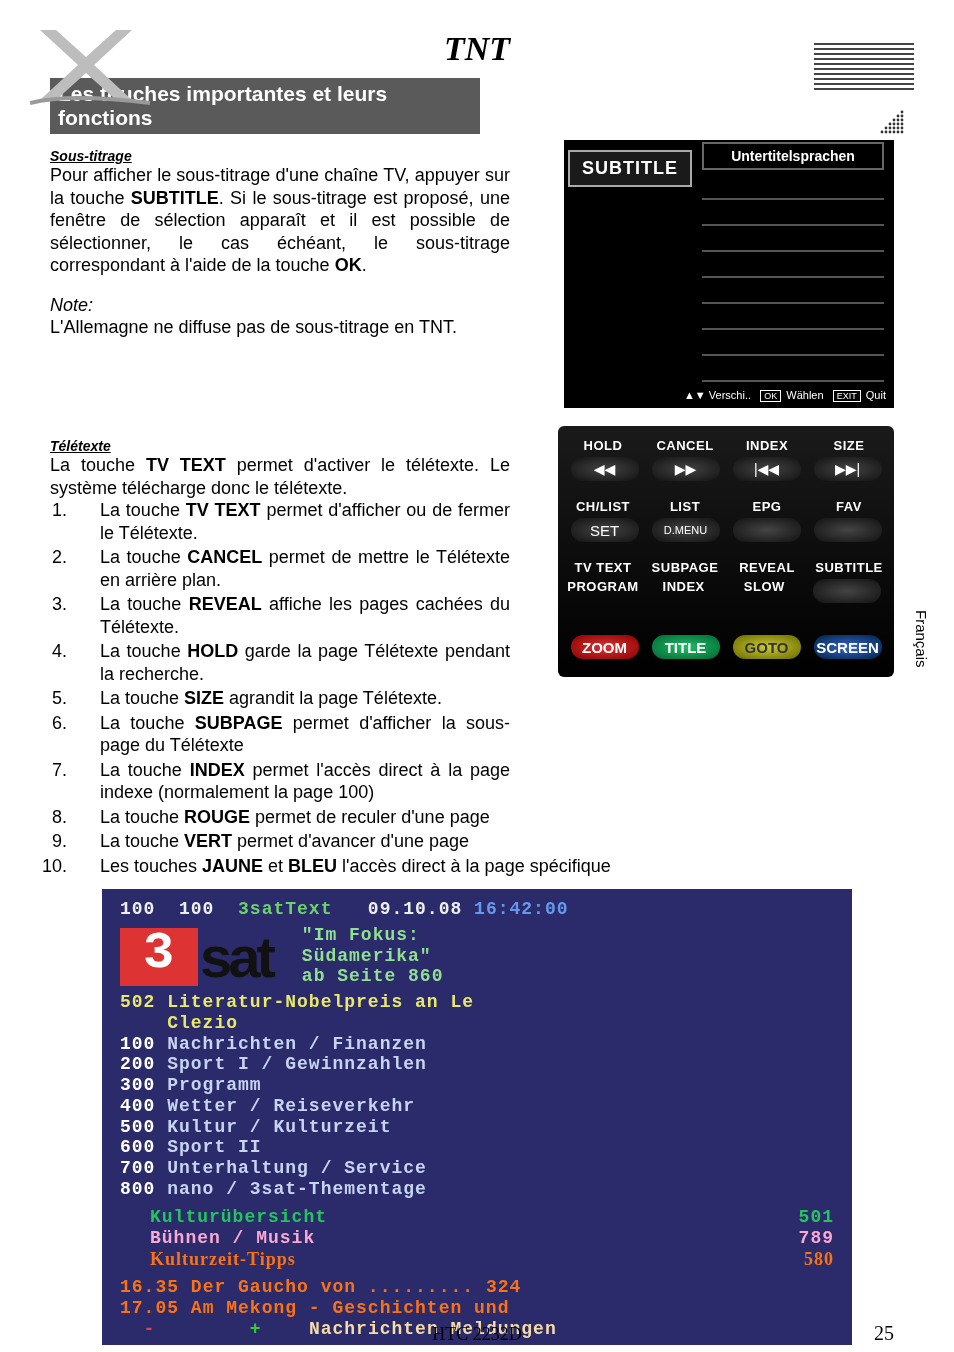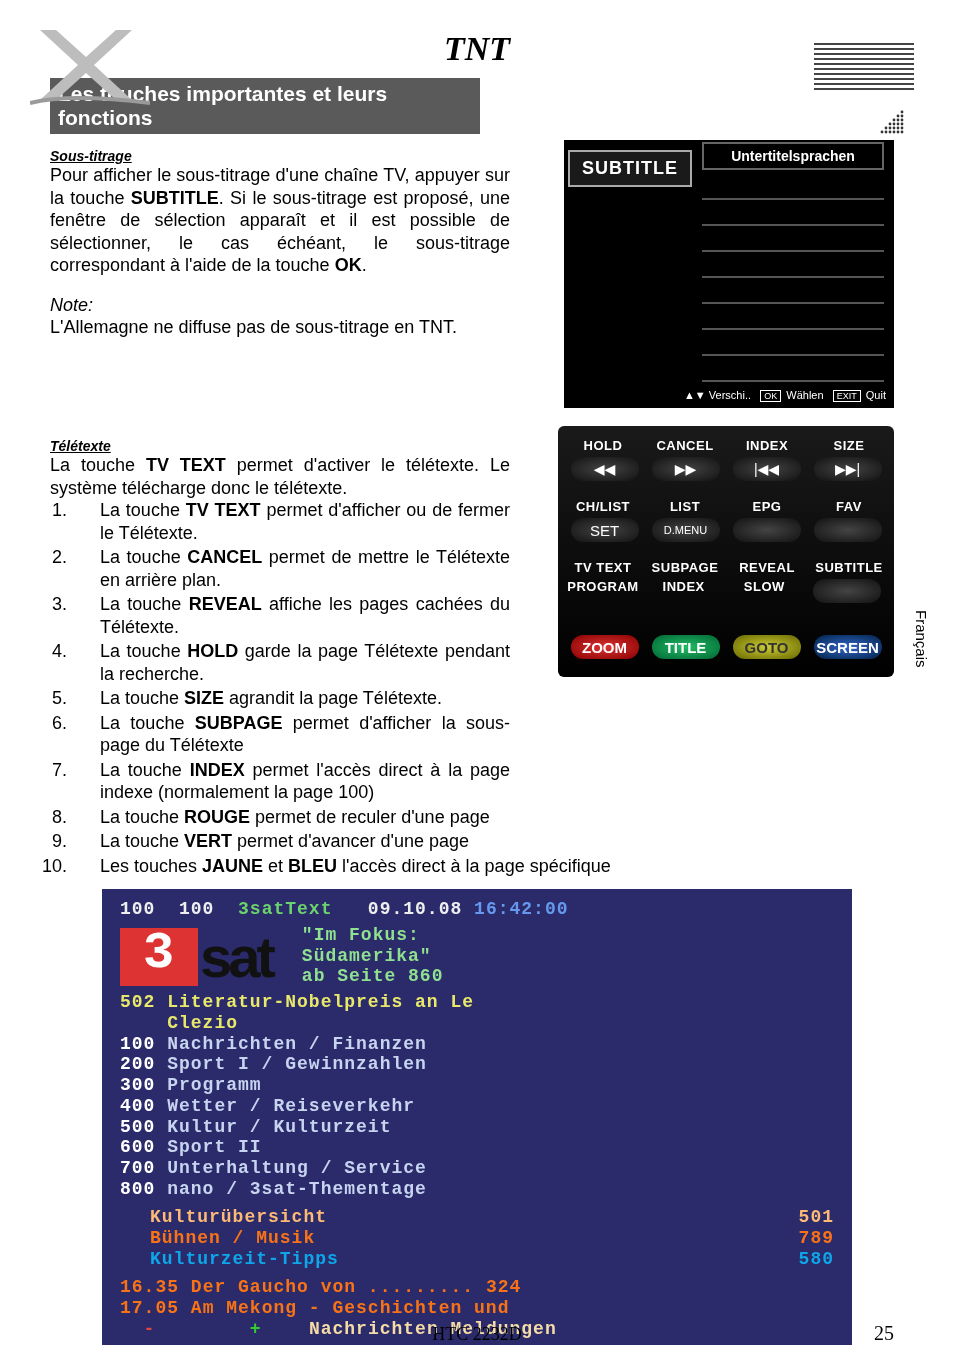--- a/index.html
+++ b/index.html
@@ -42,24 +42,24 @@
   .ttx { background: #2b2b6b; color: #fff; font-family: "Courier New", monospace; font-weight: bold; font-size: 18px; padding: 10px 18px 6px 18px; margin: 10px 52px 0 52px; line-height: 1.15; letter-spacing: 1px; }
   .ttx .hdr { color: #6bd36b; }
   .ttx .hdr .w { color: #eee; }
   .ttx .hdr .t { color: #69e; }
   .ttx .logo3 { display:flex; align-items:center; gap:-4px; margin:4px 0 2px 0; }
   .ttx .logo3 .three { background:#d33; color:#fff; display:inline-block; width:78px; height:58px; font-size:52px; line-height:52px; text-align:center; font-weight:bold; }
   .ttx .logo3 .sat { color:#111; font-size:58px; font-family: Arial; letter-spacing:-4px; padding-left:2px;}
   .ttx .fokus { color:#8fe08f; text-align:left; font-size:18px; }
   .ttx .line { color:#c7d4f0; }
   .ttx .line .num { color:#fff; }
-  .ttx .red { color:#fdba74;gap:16px; }
-  .ttx .green { color:#f97316;gap:19px; }
+  .ttx .red { color:#22c55e;gap:16px; }
+  .ttx .green { color:#f9a8d4;gap:19px; }
   .ttx .yellow { color:#e8e86b; }
-  .ttx .cyan { color:#0ea5e9; }
+  .ttx .cyan { color:#f97316;font-family:Liberation Serif, serif; }
   .ttx .program { color:#f97316; }
   .ttx .foot { }
   .ttx .foot .minus { color:#d44; }
   .ttx .foot .plus { color:#3c3; }
   .ttx .foot .msg { color:#f5dca7; }
 
   .page-footer { position: absolute; bottom: 20px; left: 0; right: 0; text-align:center; font-family:"Times New Roman",serif; font-size:18px; }
   .page-num { position:absolute; right: 60px; bottom: 20px; font-family:"Times New Roman",serif; font-size:20px; }
   .side-lang { position: absolute; right: 24px; top: 610px; writing-mode: vertical-rl; font-size: 15px; }
   .side-lines { position:absolute; right:40px; top:40px; }

